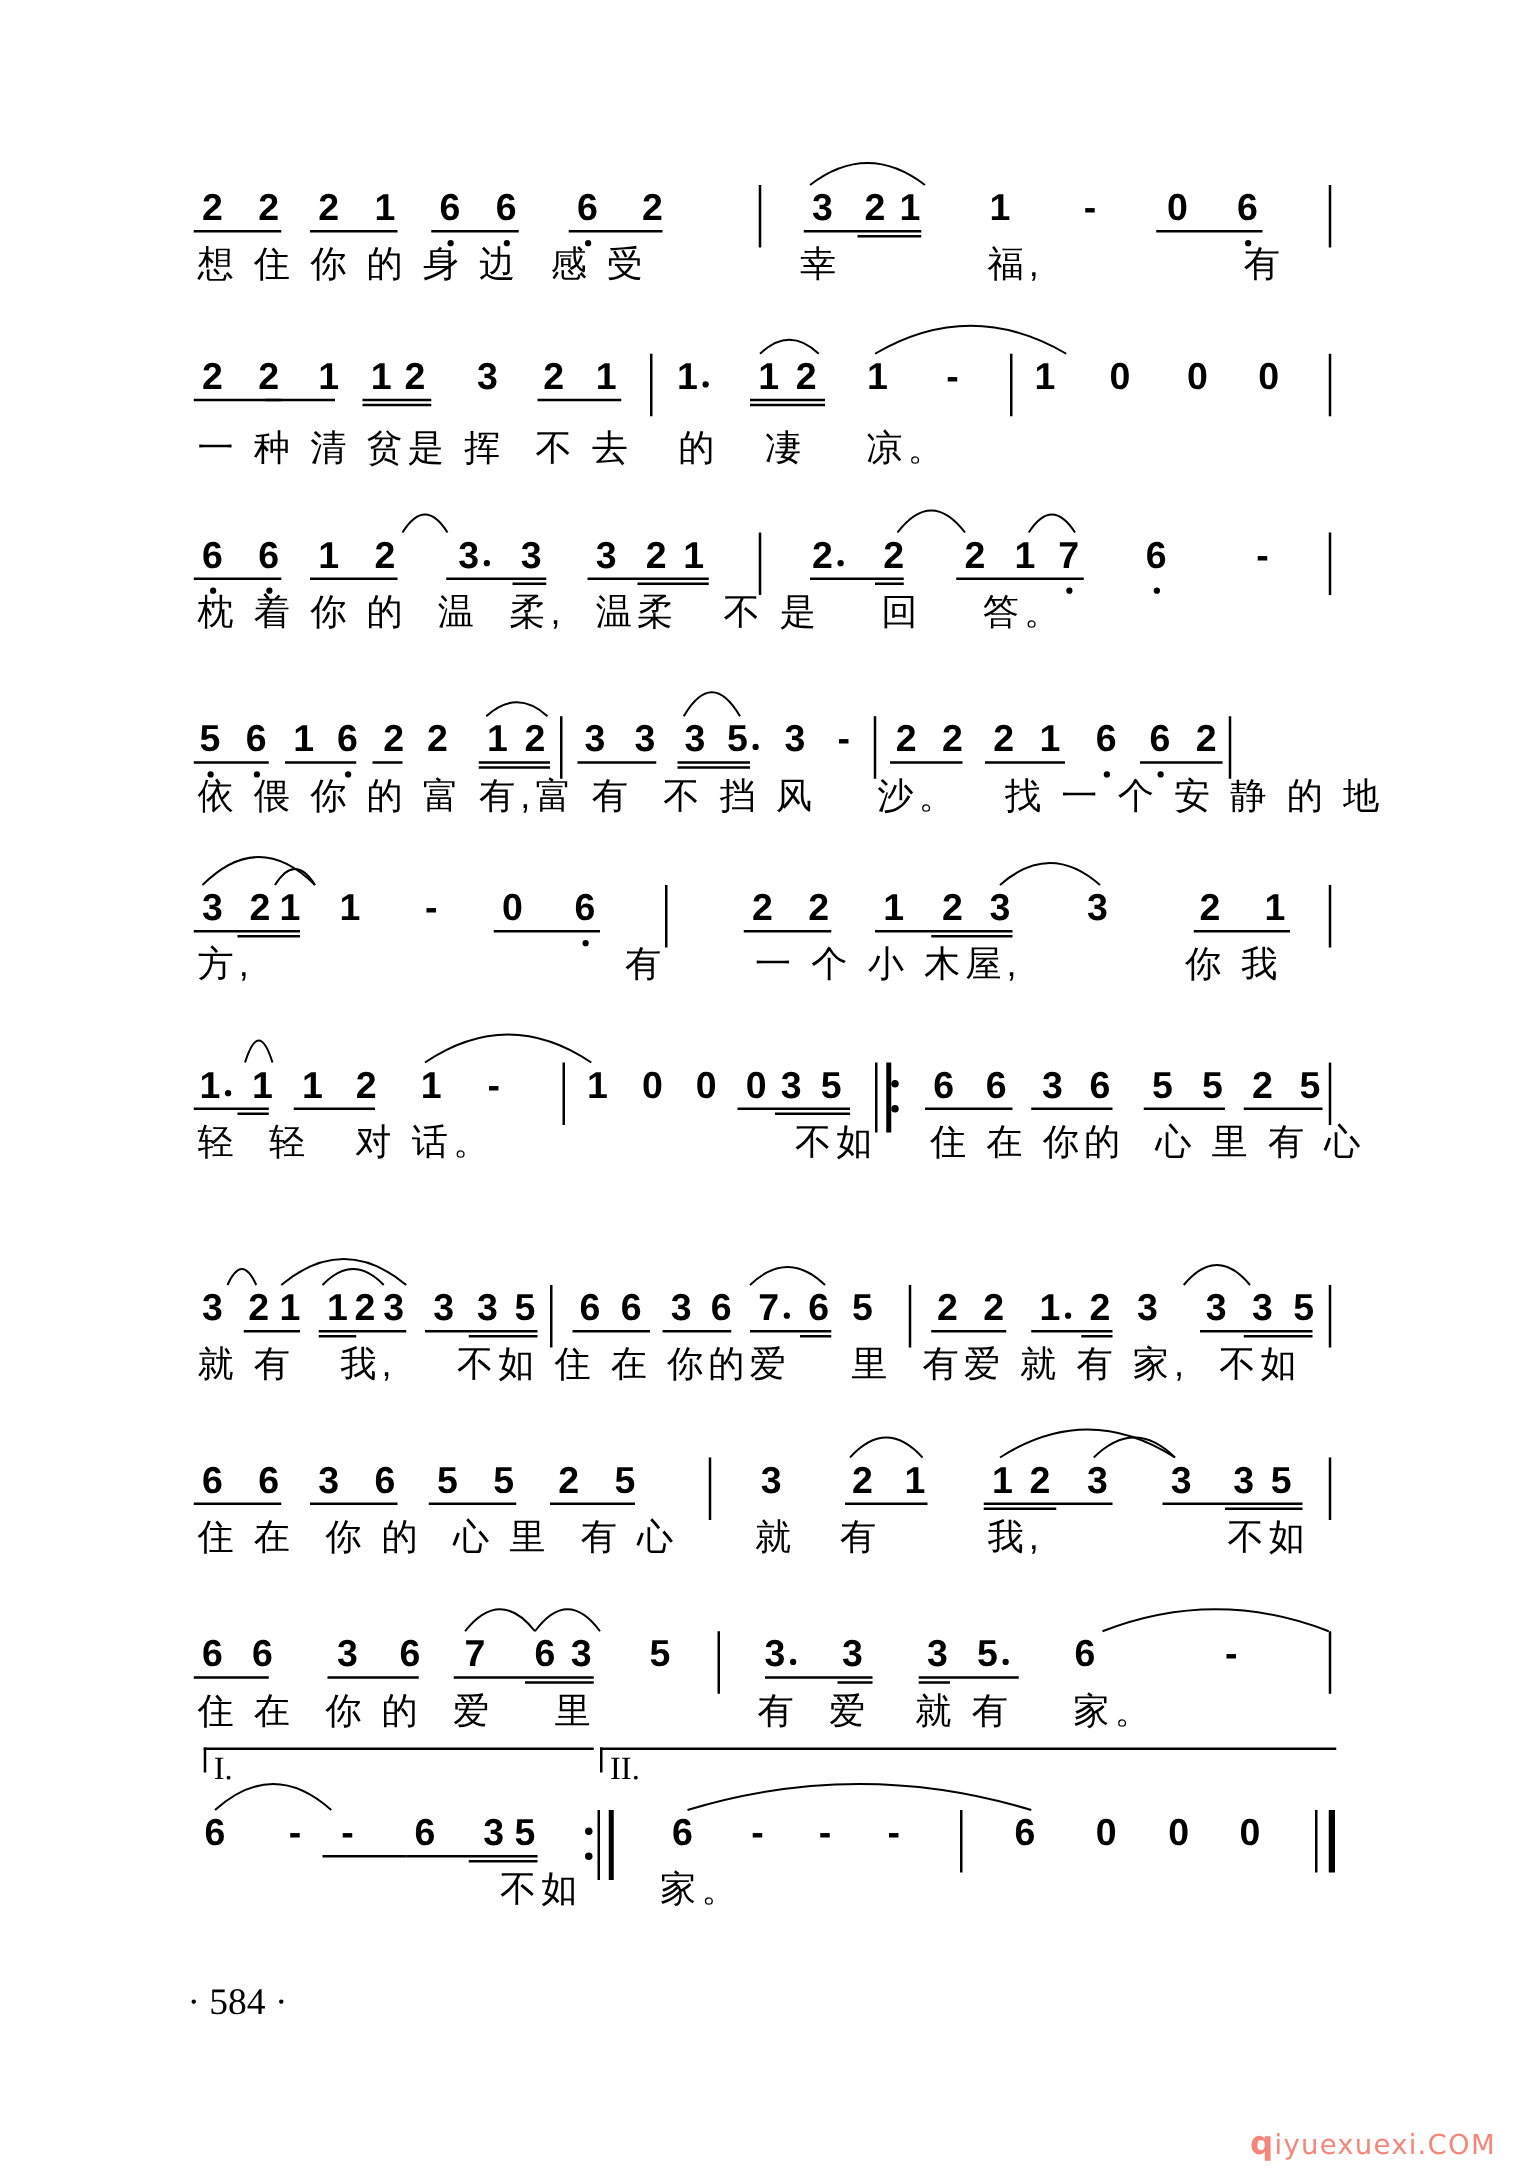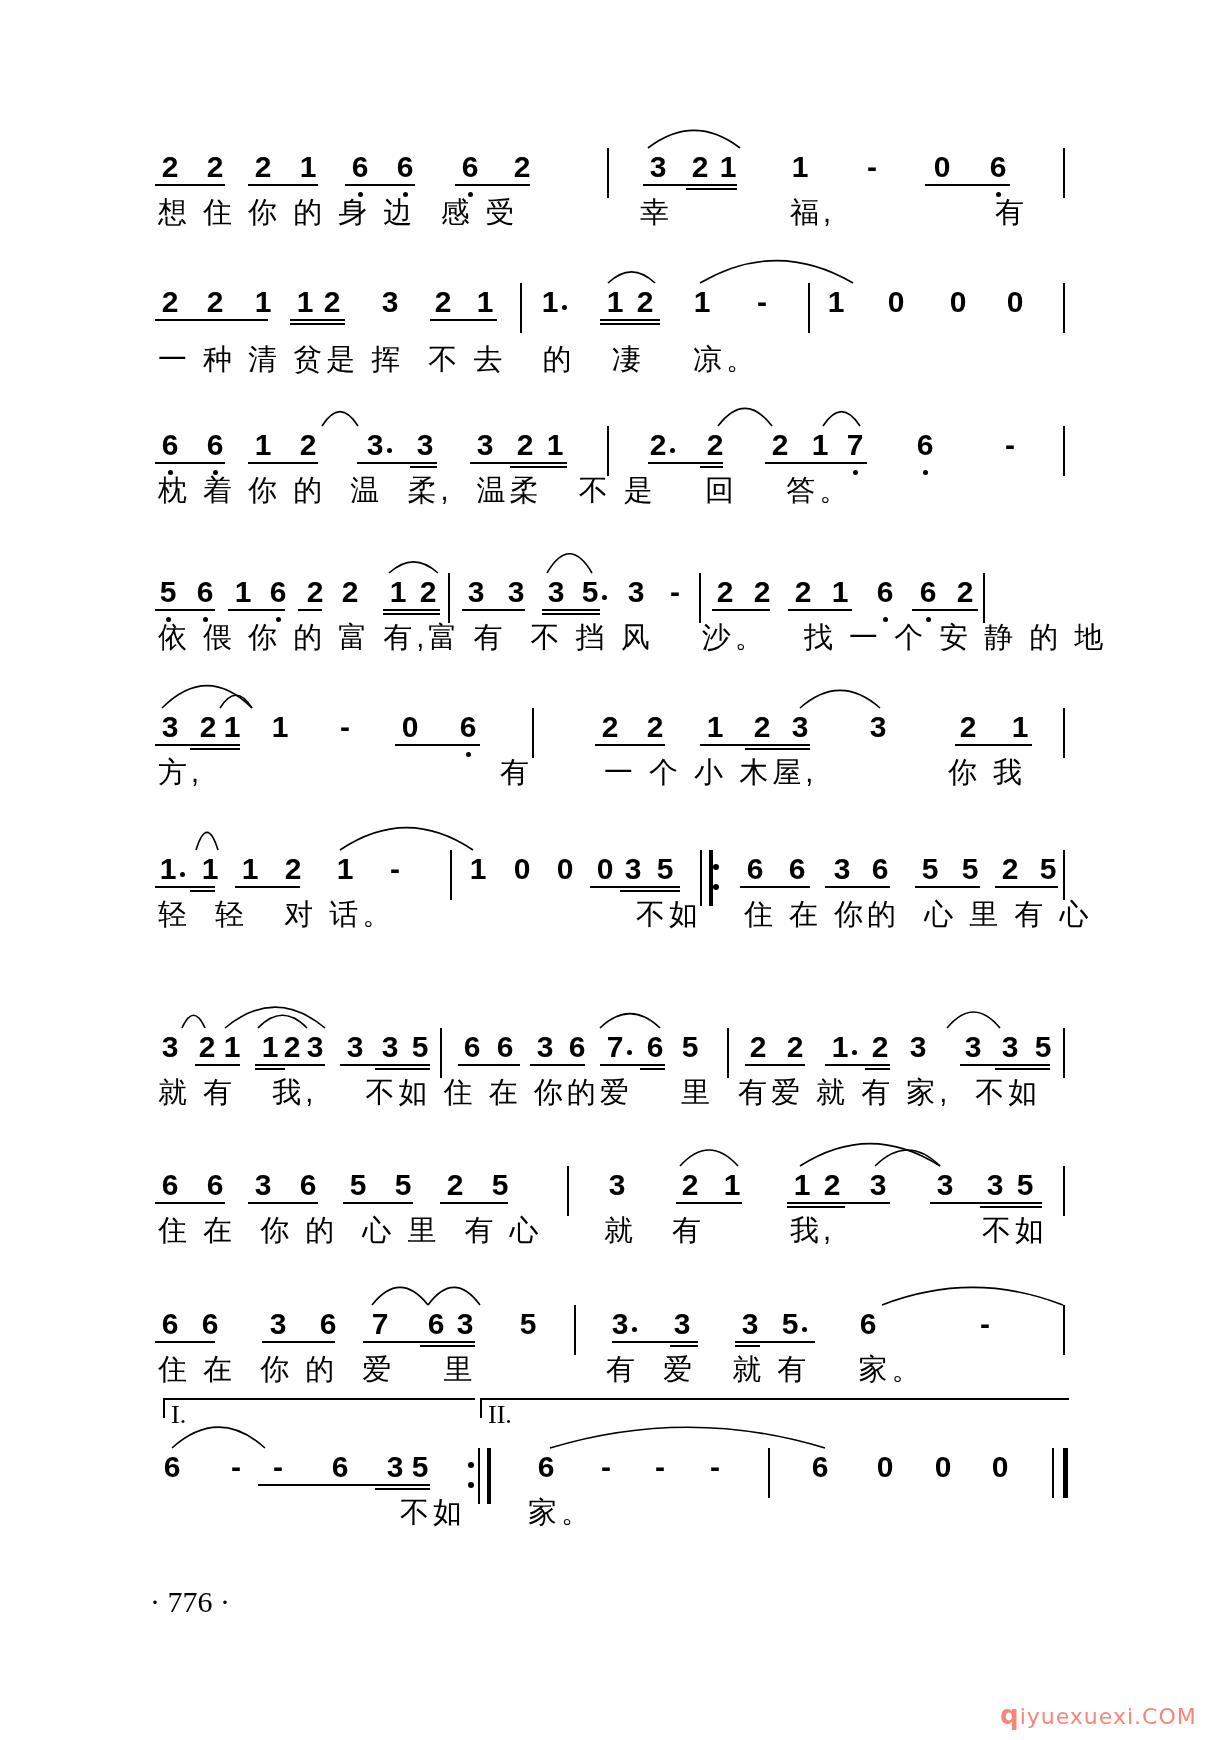--- a/index.html
+++ b/index.html
@@ -410,17 +410,17 @@
       <path d="M 947 1028 Q 973.5 996 1000 1028" fill="none" stroke="#000" stroke-width="1.6"></path>
       <path d="M 680 1166 Q 709 1134 738 1166" fill="none" stroke="#000" stroke-width="1.6"></path>
       <path d="M 800 1166 Q 870 1121.2 940 1166" fill="none" stroke="#000" stroke-width="1.6"></path>
       <path d="M 875 1166 Q 907.5 1134 940 1166" fill="none" stroke="#000" stroke-width="1.6"></path>
       <path d="M 372 1305 Q 400 1269.8 428 1305" fill="none" stroke="#000" stroke-width="1.6"></path>
       <path d="M 428 1305 Q 454 1269.8 480 1305" fill="none" stroke="#000" stroke-width="1.6"></path>
       <path d="M 882 1305 Q 972.5 1269.8 1063 1305" fill="none" stroke="#000" stroke-width="1.6"></path>
       <path d="M 172 1448 Q 218.5 1406.4 265 1448" fill="none" stroke="#000" stroke-width="1.6"></path>
       <path d="M 550 1448 Q 687.5 1406.4 825 1448" fill="none" stroke="#000" stroke-width="1.6"></path>
     </svg>
-  <div class="pagenum">· 776 ·</div>
+  <div class="pagenum">· 584 ·</div>
   <div class="watermark">
     <span class="q">q</span><span>iyuexuexi.COM</span>
   </div>
 </div>
 
 </body></html>

